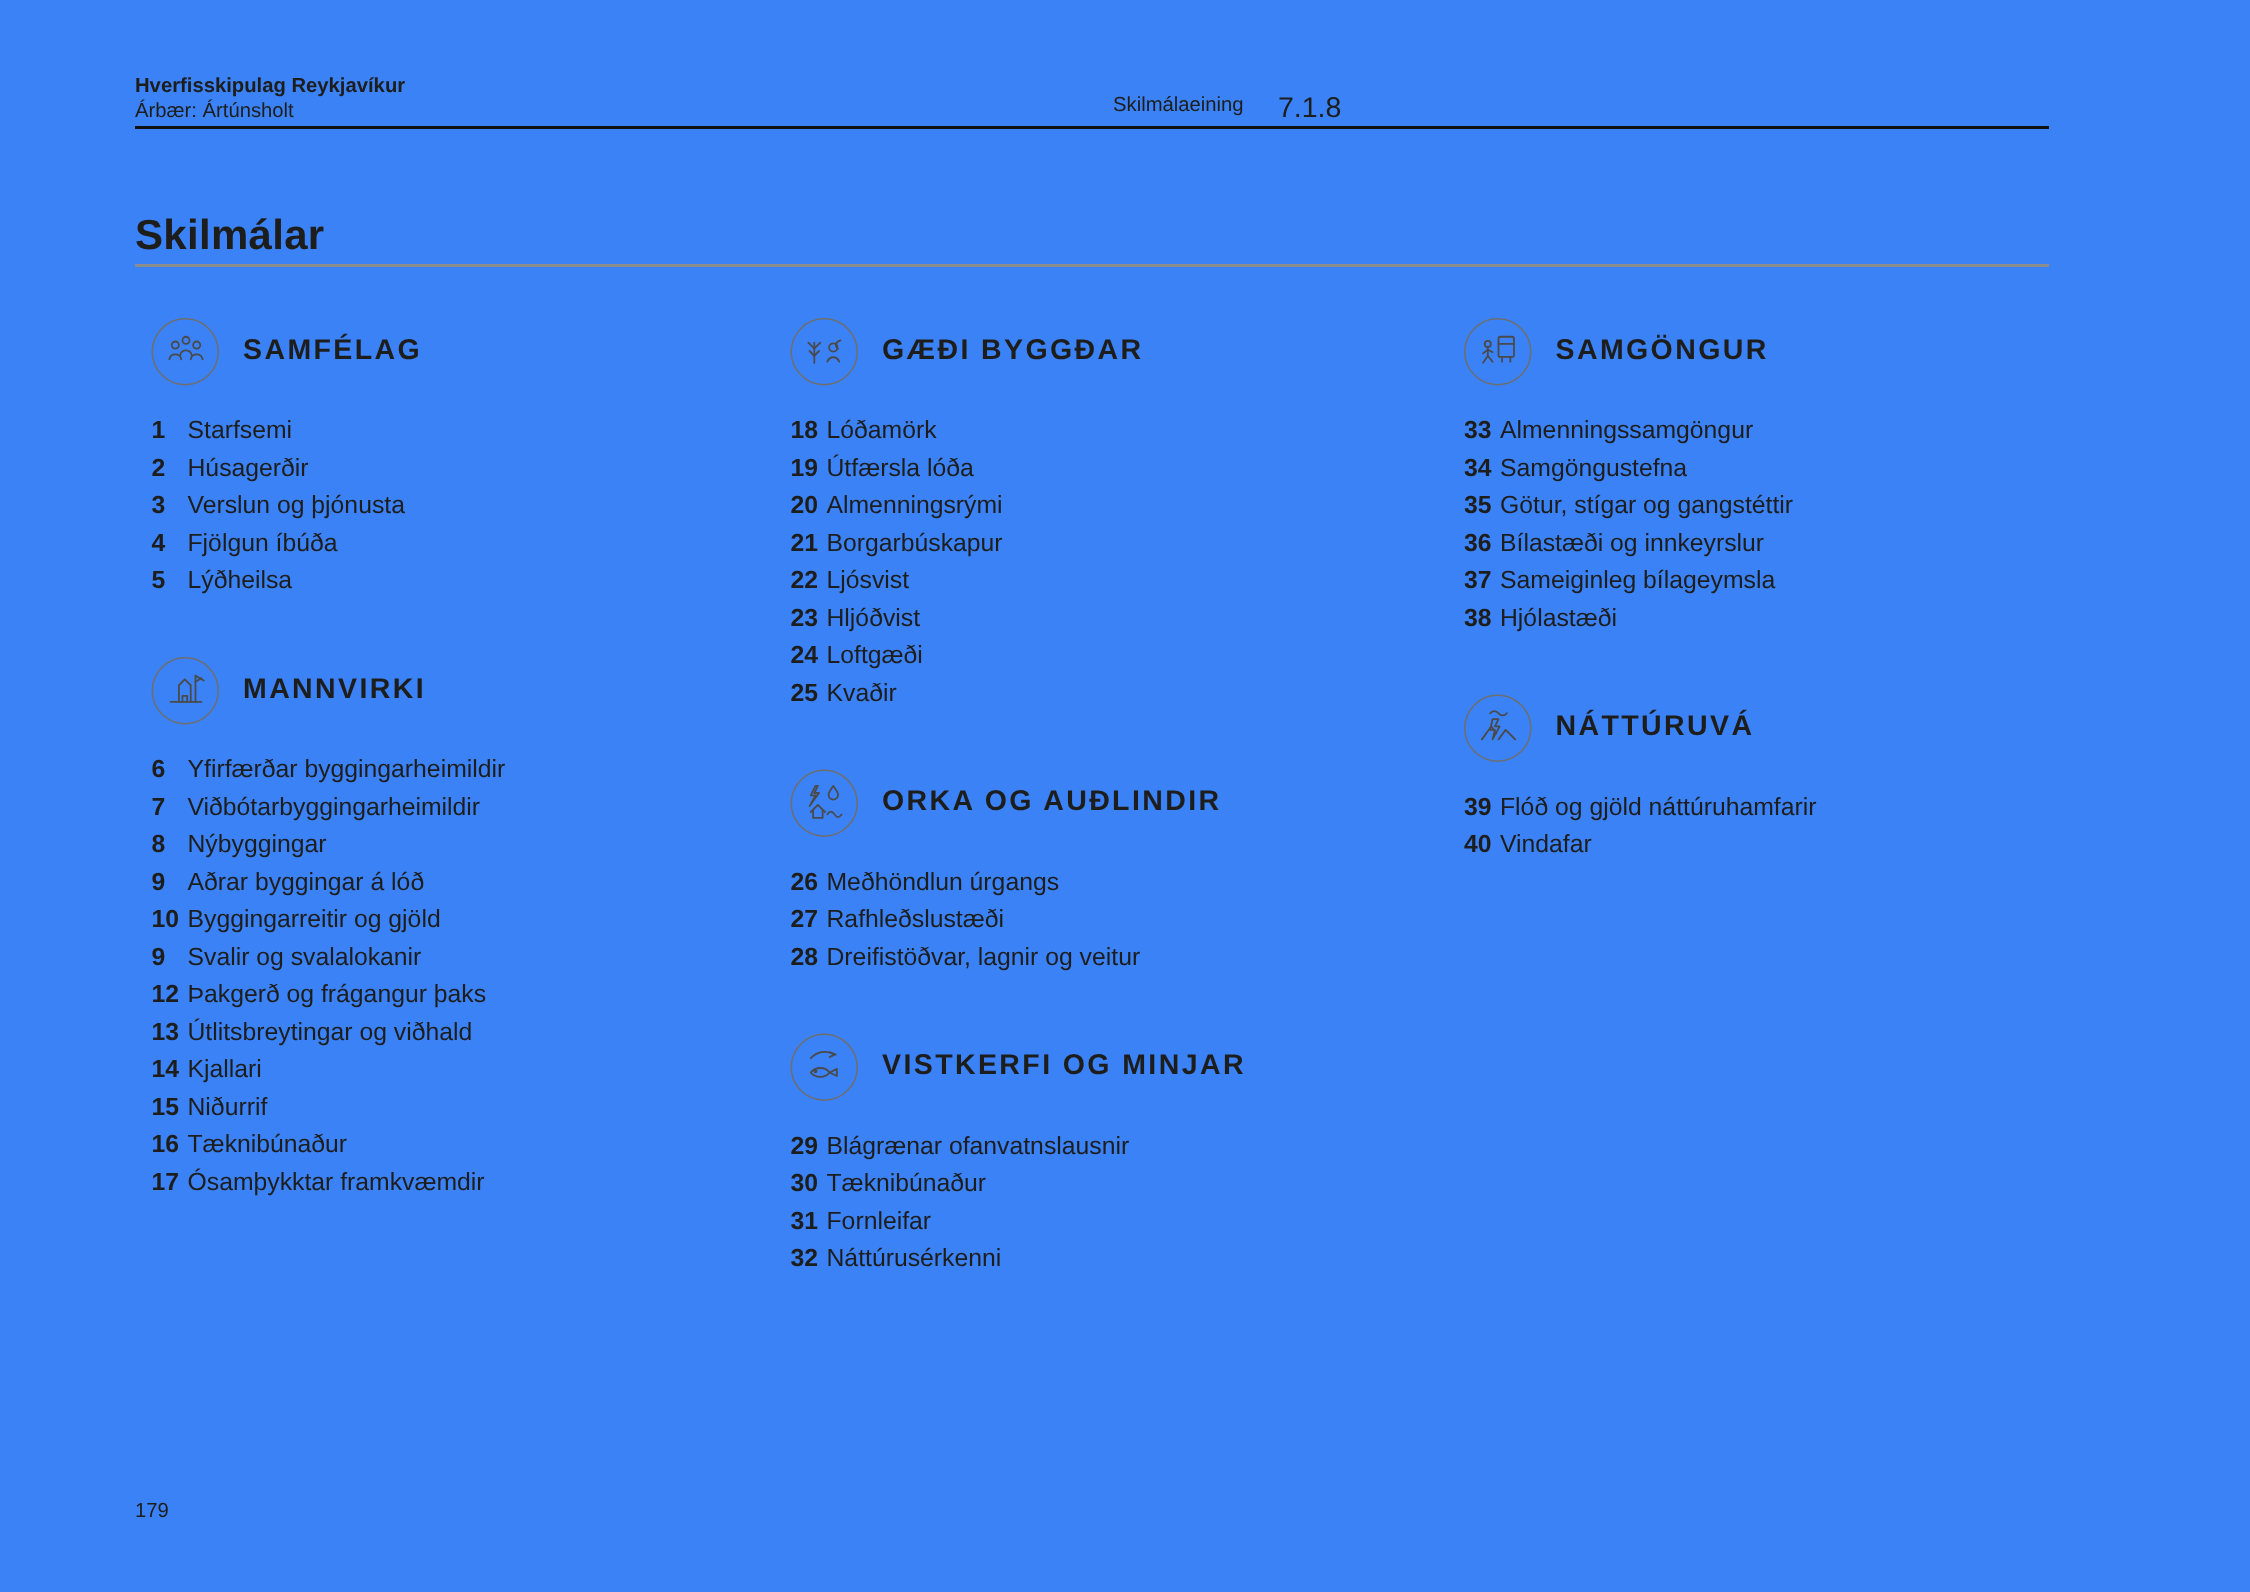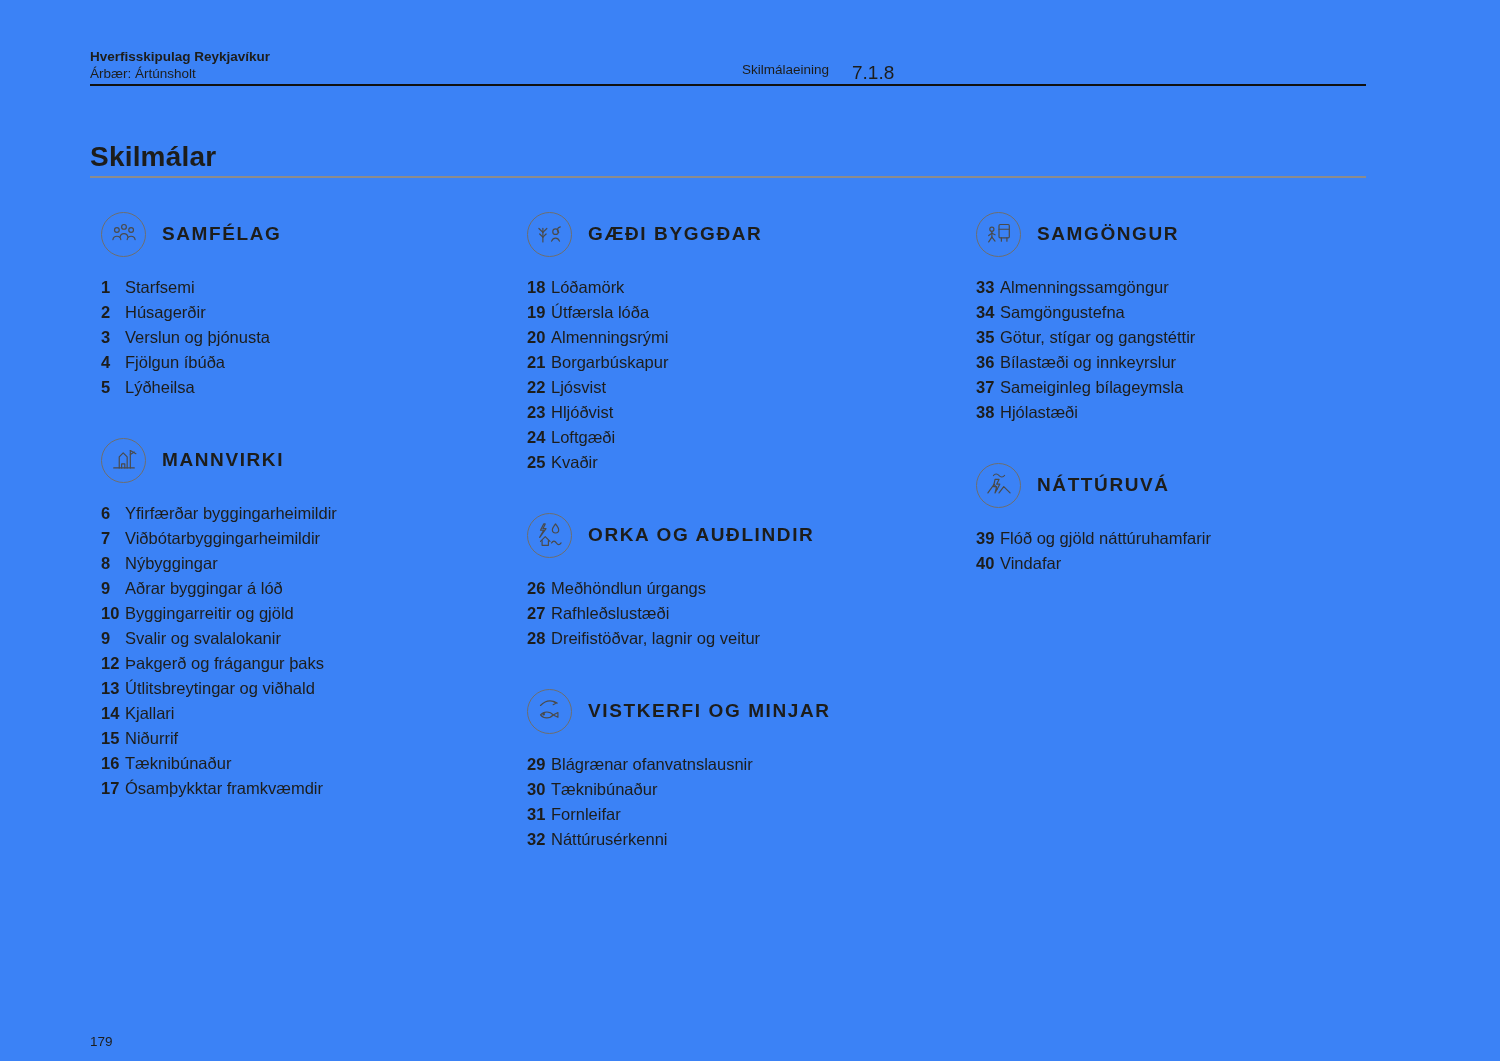--- a/index.html
+++ b/index.html
@@ -39,21 +39,21 @@
     box-sizing:border-box;
   }
   .icon-circle svg { width:38px; height:38px; stroke:#4a4a4a; fill:none; stroke-width:1.5; stroke-linecap:round; stroke-linejoin:round; }
   .section-title { font-size:19px; font-weight:700; letter-spacing:1.6px; }
 
   .item { display:flex; line-height:25px; font-size:16.5px; }
   .item-num { font-weight:700; min-width:24px; flex:0 0 auto; }
   .item-label { font-weight:400; white-space:nowrap; }
 
   
-  .page-number { position:absolute; left:90px; top:1034px; font-size:13.5px; }
+  .page-number { position:absolute; left:90px; top:999px; font-size:13.5px; }
 </style>
 </head>
 <body>
 
 <div class="page">
 
   <div class="doc-header">
     <div class="h-title">Hverfisskipulag Reykjavíkur</div>
     <div class="h-sub">Árbær: Ártúnsholt</div>
     <div class="meta-label">Skilmálaeining</div>

